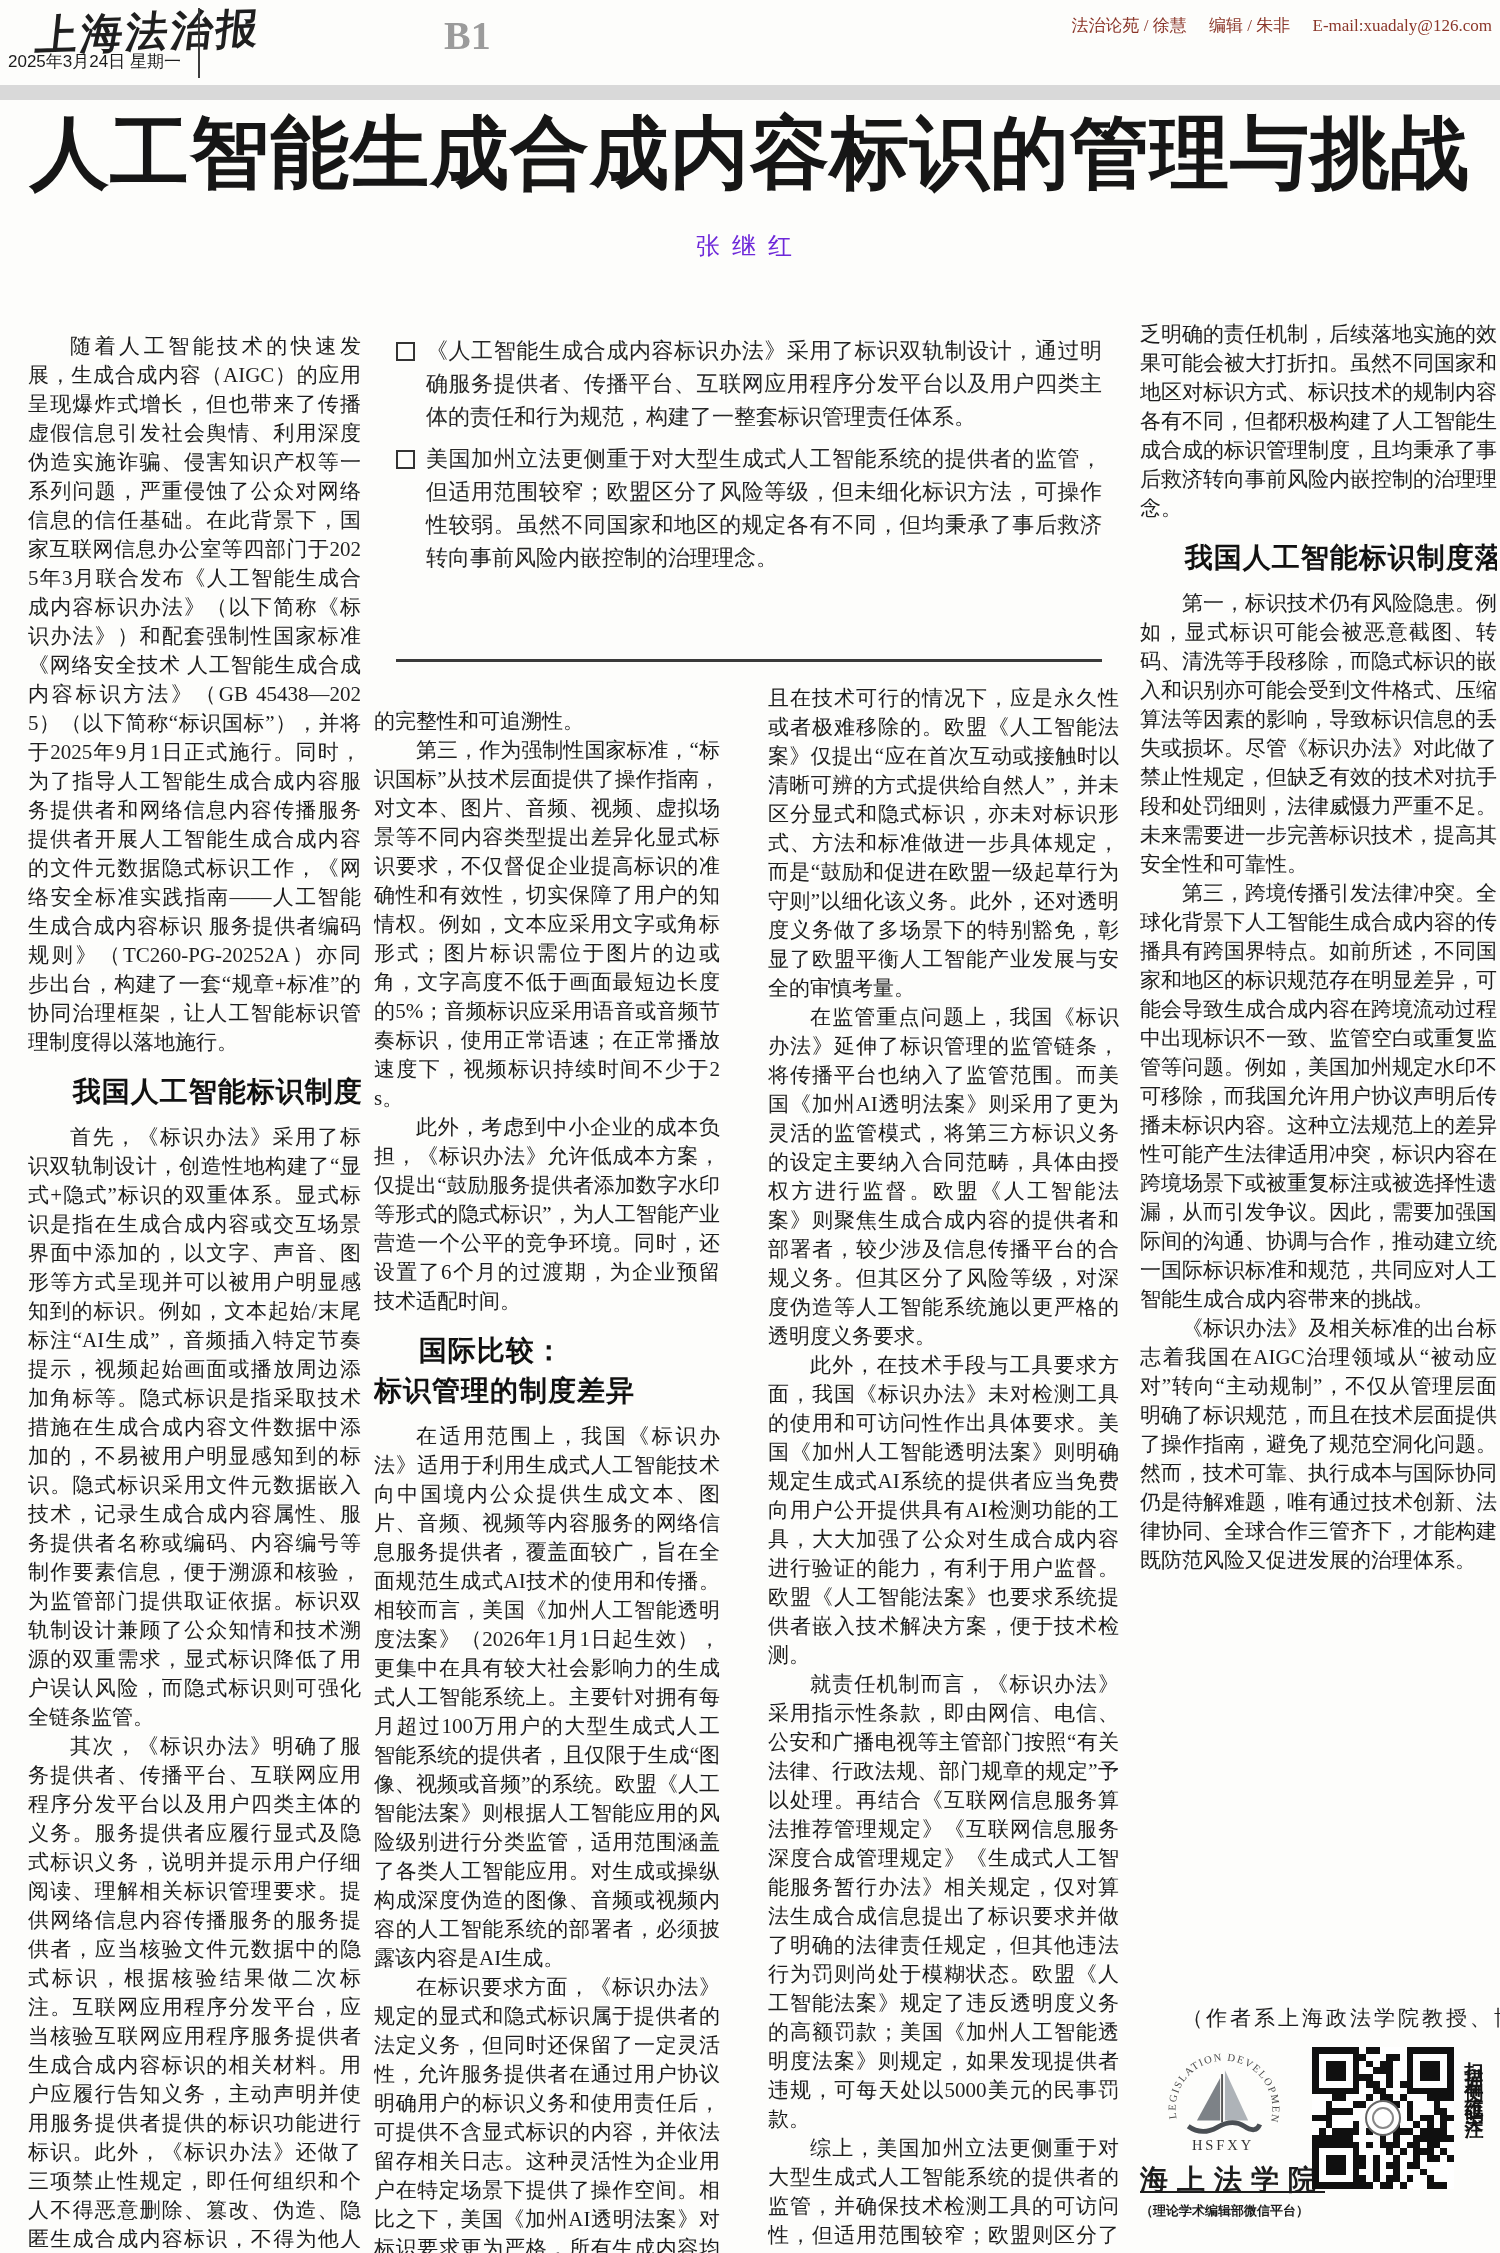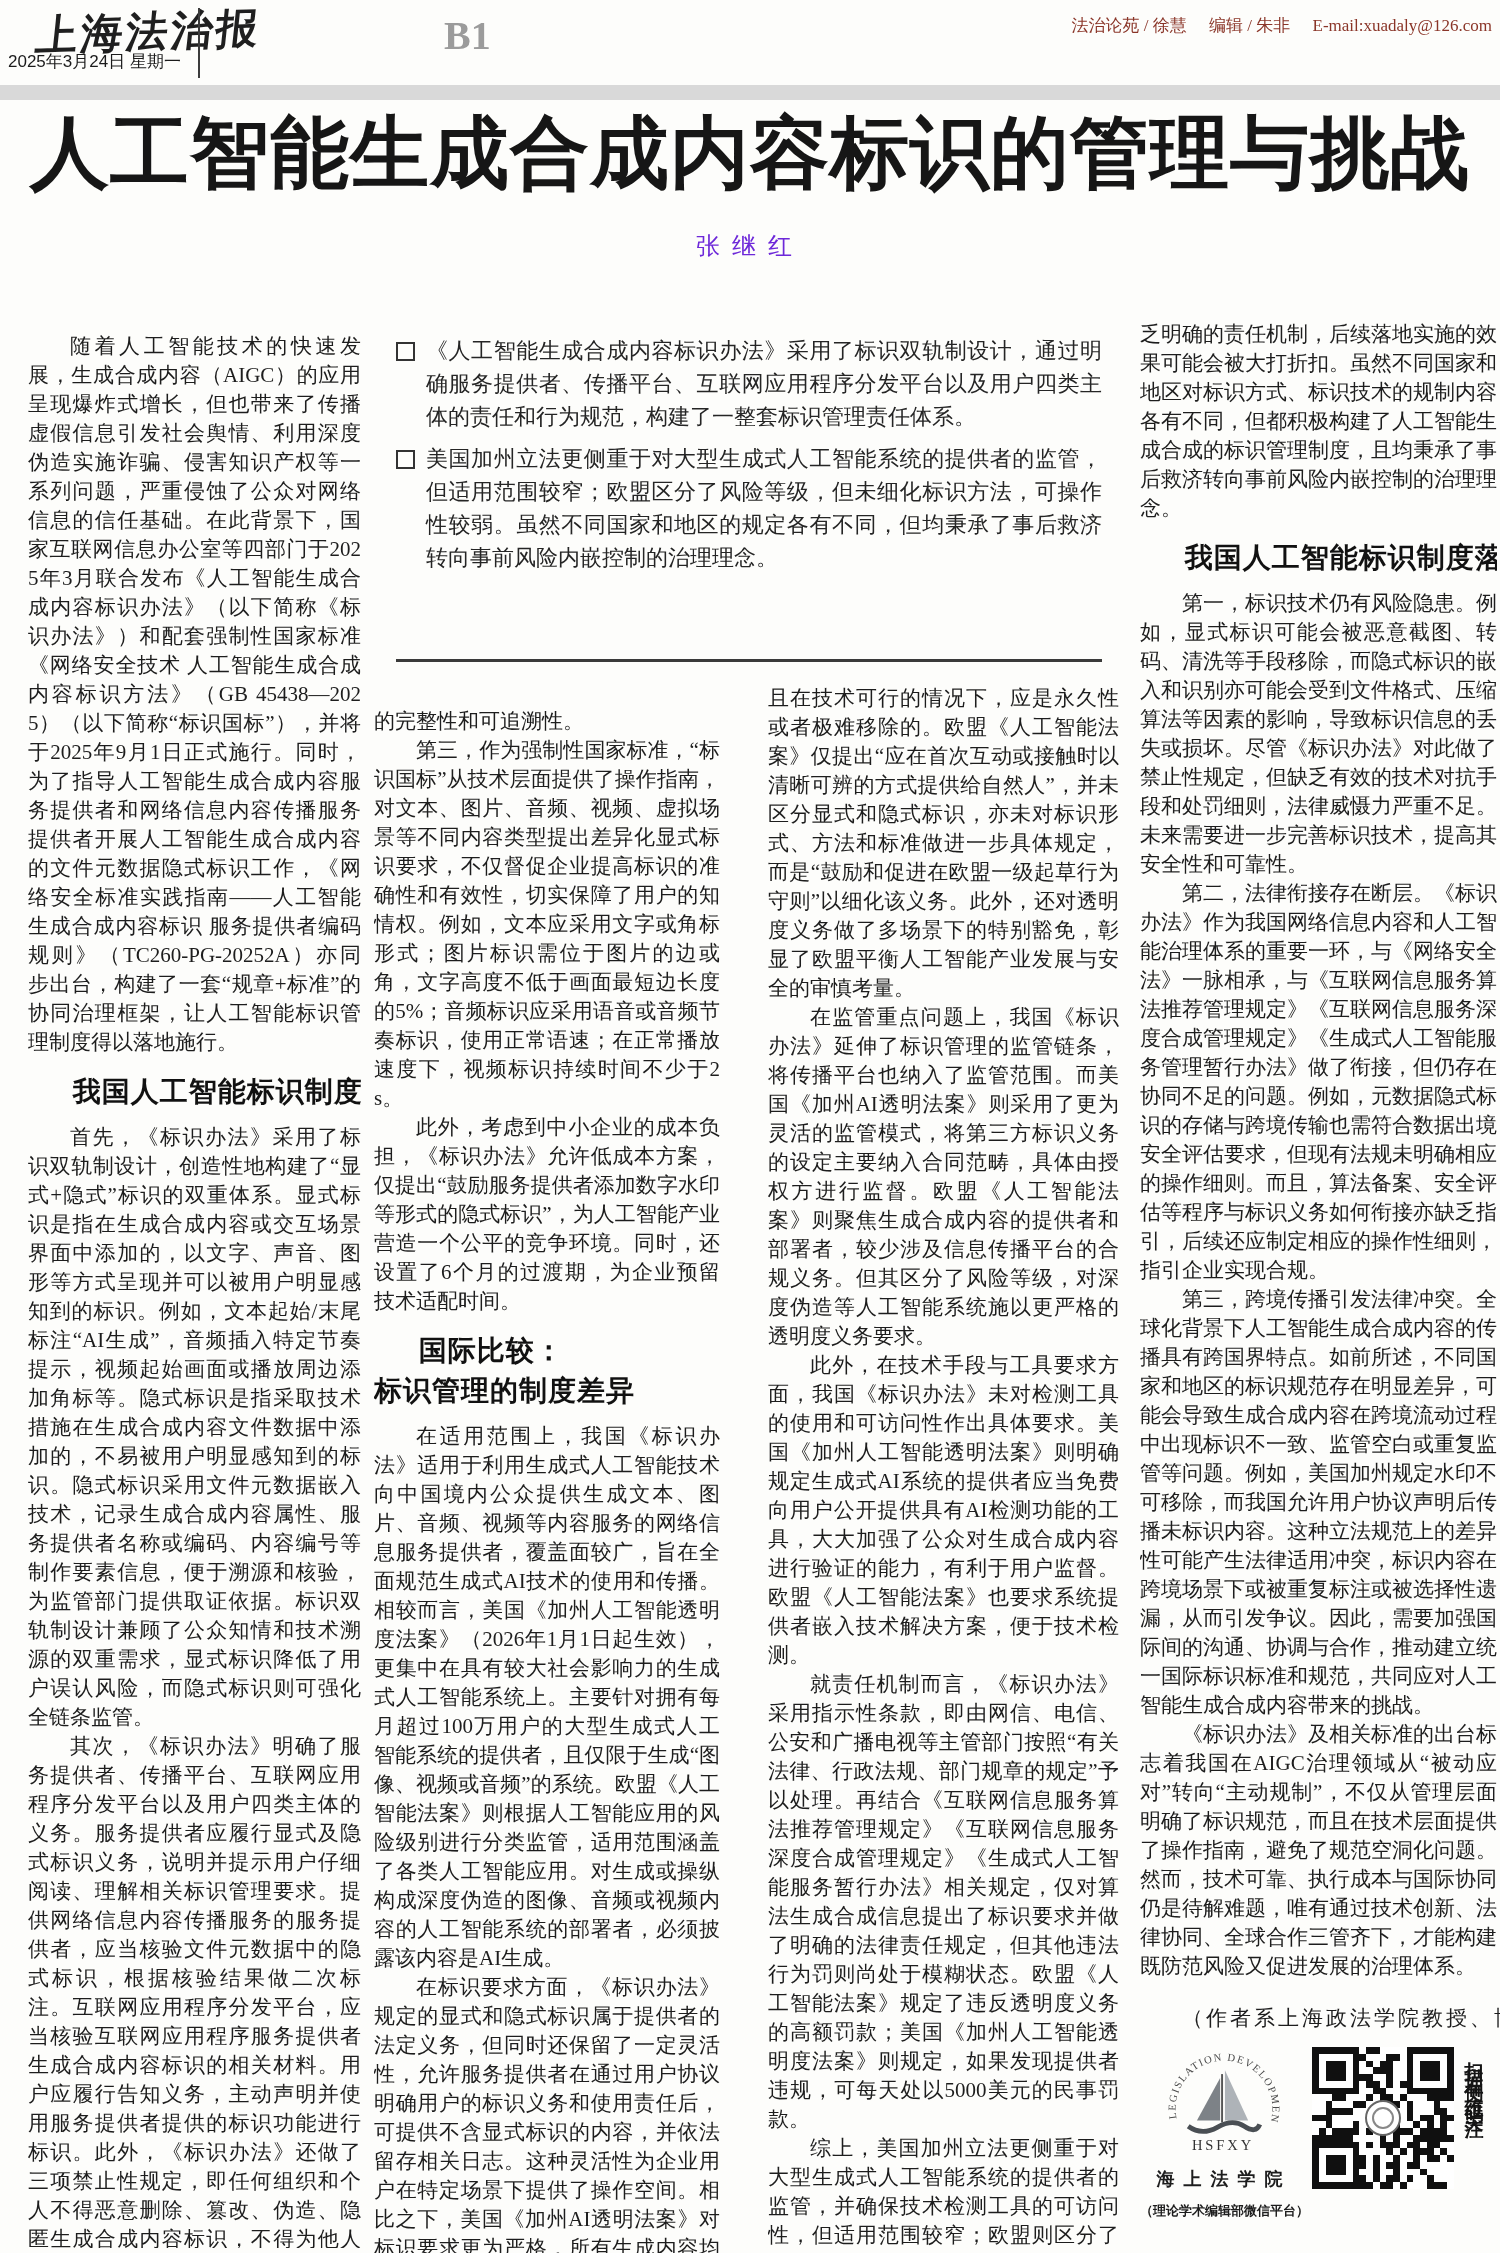--- a/index.html
+++ b/index.html
@@ -49,22 +49,22 @@
   .col3{left:768px;top:684px;width:351px;height:1566px;overflow:hidden;}
   .col4{left:1140px;top:320px;width:357px;height:1921px;}
   .col4-text{height:1684px;overflow:hidden;}
   .author-credit{text-align:right;font-size:21px;letter-spacing:3px;margin-top:18px;
         text-indent:0;white-space:nowrap;}
 
   
   .footer-row{display:flex;margin-top:14px;align-items:flex-start;}
   .logo-block{width:168px;text-align:center;}
   .logo-svg{width:126px;height:118px;display:block;margin:0 auto;}
-  .logo-name{font-size:18px;font-weight:700;letter-spacing:9px;white-space:nowrap;
-        font-family:"Liberation Sans",sans-serif;margin-left:0;}
+  .logo-name{font-size:28px;font-weight:700;letter-spacing:9px;white-space:nowrap;
+        font-family:"Liberation Sans",sans-serif;margin-left:0;text-decoration:underline;}
   .logo-sub{font-size:13px;font-weight:700;white-space:nowrap;
         font-family:"Liberation Sans",sans-serif;margin-top:2px;}
   .qr-wrap{position:relative;width:142px;height:142px;margin-left:4px;flex:0 0 auto;}
   .qr-grid{display:grid;grid-template-columns:repeat(21,1fr);grid-template-rows:repeat(21,1fr);
         width:142px;height:142px;}
   .qr-cell{background:#fff;}
   .qr-cell.on{background:#101010;}
   .qr-seal{position:absolute;left:50%;top:50%;width:36px;height:36px;margin:-18px 0 0 -18px;
         border-radius:50%;background:#fff;border:2px solid #666;box-sizing:border-box;
         display:flex;align-items:center;justify-content:center;}
@@ -129,21 +129,20 @@
     <p>此外，在技术手段与工具要求方面，我国《标识办法》未对检测工具的使用和可访问性作出具体要求。美国《加州人工智能透明法案》则明确规定生成式AI系统的提供者应当免费向用户公开提供具有AI检测功能的工具，大大加强了公众对生成合成内容进行验证的能力，有利于用户监督。欧盟《人工智能法案》也要求系统提供者嵌入技术解决方案，便于技术检测。</p>
     <p>就责任机制而言，《标识办法》采用指示性条款，即由网信、电信、公安和广播电视等主管部门按照“有关法律、行政法规、部门规章的规定”予以处理。再结合《互联网信息服务算法推荐管理规定》《互联网信息服务深度合成管理规定》《生成式人工智能服务暂行办法》相关规定，仅对算法生成合成信息提出了标识要求并做了明确的法律责任规定，但其他违法行为罚则尚处于模糊状态。欧盟《人工智能法案》规定了违反透明度义务的高额罚款；美国《加州人工智能透明度法案》则规定，如果发现提供者违规，可每天处以5000美元的民事罚款。</p>
     <p>综上，美国加州立法更侧重于对大型生成式人工智能系统的提供者的监管，并确保技术检测工具的可访问性，但适用范围较窄；欧盟则区分了风险等级，注重平衡人工智能产业与安全，但未细化标识方法，可操作性较弱；我国实现了“法律+技术”双轮驱动，覆盖从内容生产到传播的全链条治理，但缺</p>
   </div>
 
   <div class="col col4">
     <div class="col4-text">
       <p class="cont">乏明确的责任机制，后续落地实施的效果可能会被大打折扣。虽然不同国家和地区对标识方式、标识技术的规制内容各有不同，但都积极构建了人工智能生成合成的标识管理制度，且均秉承了事后救济转向事前风险内嵌控制的治理理念。</p>
       <h3>我国人工智能标识制度落地还需解决的问题</h3>
       <p>第一，标识技术仍有风险隐患。例如，显式标识可能会被恶意截图、转码、清洗等手段移除，而隐式标识的嵌入和识别亦可能会受到文件格式、压缩算法等因素的影响，导致标识信息的丢失或损坏。尽管《标识办法》对此做了禁止性规定，但缺乏有效的技术对抗手段和处罚细则，法律威慑力严重不足。未来需要进一步完善标识技术，提高其安全性和可靠性。</p>
-      <p>第二，法律衔接存在断层。《标识办法》作为我国网络信息内容和人工智能治理体系的重要一环，与《网络安全法》一脉相承，与《互联网信息服务算法推荐管理规定》《互联网信息服务深度合成管理规定》《生成式人工智能服务管理暂行办法》做了衔接，但仍存在协同不足的问题。例如，元数据隐式标识的存储与跨境传输也需符合数据出境安全评估要求，但现有法规未明确相应的操作细则。而且，算法备案、安全评估等程序与标识义务如何衔接亦缺乏指引，后续还应制定相应的操作性细则，指引企业实现合规。</p>
       <p>第三，跨境传播引发法律冲突。全球化背景下人工智能生成合成内容的传播具有跨国界特点。如前所述，不同国家和地区的标识规范存在明显差异，可能会导致生成合成内容在跨境流动过程中出现标识不一致、监管空白或重复监管等问题。例如，美国加州规定水印不可移除，而我国允许用户协议声明后传播未标识内容。这种立法规范上的差异性可能产生法律适用冲突，标识内容在跨境场景下或被重复标注或被选择性遗漏，从而引发争议。因此，需要加强国际间的沟通、协调与合作，推动建立统一国际标识标准和规范，共同应对人工智能生成合成内容带来的挑战。</p>
       <p>《标识办法》及相关标准的出台标志着我国在AIGC治理领域从“被动应对”转向“主动规制”，不仅从管理层面明确了标识规范，而且在技术层面提供了操作指南，避免了规范空洞化问题。然而，技术可靠、执行成本与国际协同仍是待解难题，唯有通过技术创新、法律协同、全球合作三管齐下，才能构建既防范风险又促进发展的治理体系。</p>
     </div>
     <p class="author-credit">（作者系上海政法学院教授、博导）</p>
 
     <div class="footer-row">
       <div class="logo-block">
         <svg class="logo-svg" viewBox="0 0 130 122">
           <defs>
               <path id="arcpath" d="M 16 74 A 50 50 0 1 1 114 74"></path>

